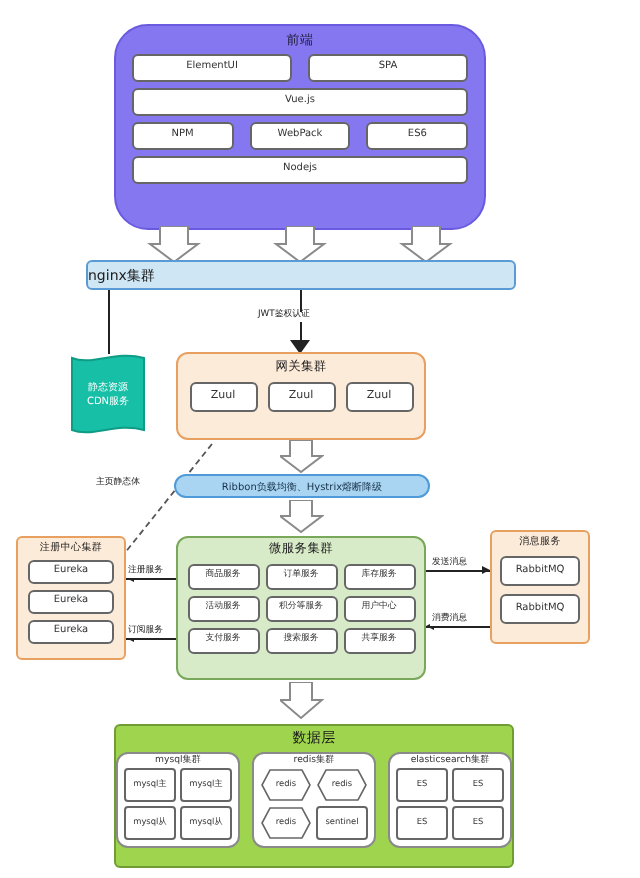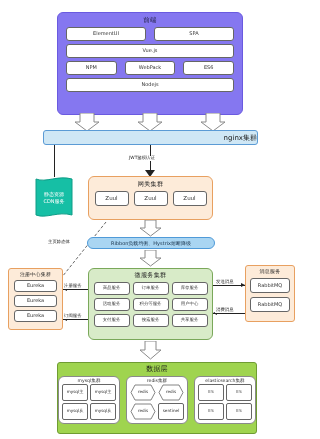--- a/index.html
+++ b/index.html
@@ -45,34 +45,34 @@
     text-align: center;
     line-height: 1.05;
     padding: 0 1px;
   }
 
   
   #frontend {
     left: 57px; top: 12px; width: 186px; height: 103px;
     background: #8577f0;
     border: 1px solid #6a5ae0;
-    border-radius: 6px;
+    border-radius: 17px;
   }
   #frontend .panel-title { color: #1d1d3a; font-size: 6.5px; padding-top: 4px; }
   .fe-row { display: flex; gap: 8px; width: 168px; margin: 3px auto 0; }
   .fe-row .chip { height: 14px; }
   .fe-full { width: 168px; height: 14px; margin: 3px auto 0; }
 
   
   #nginx {
     left: 43px; top: 130px; width: 215px; height: 15px;
     background: #cfe7f5;
     border: 1px solid #5b9bd5;
     border-radius: 3px;
-    display: flex; align-items: center; justify-content: flex-end;
+    display: flex; align-items: center; justify-content: flex-start;
     font-size: 7px; color: #1a1a1a;
   }
 
   
   #gateway {
     left: 88px; top: 176px; width: 125px; height: 44px;
     background: #fdebd9;
     border: 1px solid #e8a060;
     border-radius: 6px;
   }

